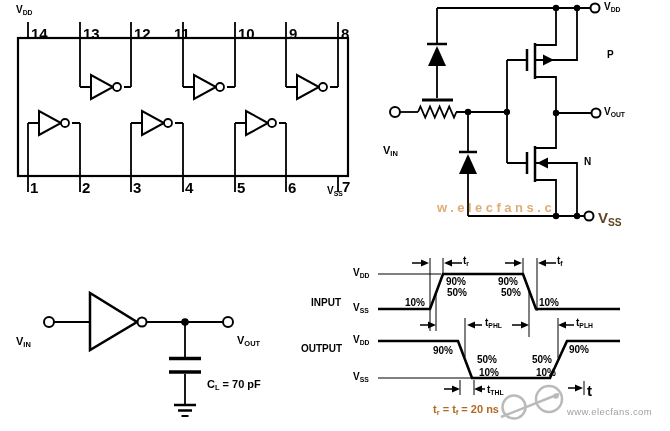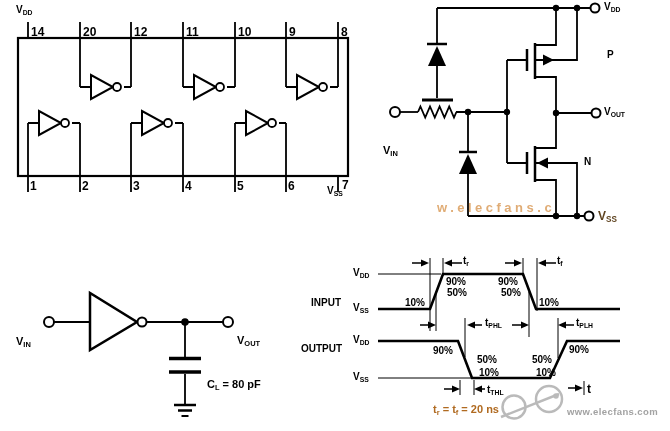--- a/index.html
+++ b/index.html
@@ -1,30 +1,30 @@
 <!DOCTYPE html>
 <html><head>
 <meta charset="utf-8">
 <style>
   html,body{margin:0;padding:0;background:#fff;}
   .stage{position:relative;width:670px;height:431px;background:#ffffff;overflow:hidden;
          font-family:"Liberation Sans",sans-serif;}
   svg.layer{position:absolute;left:0;top:0;}
   .lbl{position:absolute;font-weight:bold;font-size:10px;color:#000;
        white-space:nowrap;line-height:1;}
-  .s9{font-size:12px;}
+  .s9{font-size:15px;}
   .s11{font-size:11px;margin-top:20px;}
   .sb{font-size:68%;vertical-align:-0.25em;}
   .orange{color:#b06a20;}
   .wm-rail{position:absolute;left:437px;top:201px;font-weight:bold;font-size:13px;
            letter-spacing:3.5px;color:rgba(203,117,25,0.6);line-height:1;text-align:right;}
   .wm-cn{position:absolute;left:566px;top:386px;font-weight:bold;font-size:17px;
          letter-spacing:1px;color:#9a9a9a;line-height:1.2;
          text-shadow:-1px -1px 0 rgba(207,125,30,0.8);}
-  .wm-url{position:absolute;left:567px;top:407px;font-weight:bold;font-size:9.5px;
+  .wm-url{position:absolute;left:567px;top:407px;font-weight:normal;font-size:9.5px;
           letter-spacing:0.4px;color:#a2a2a2;line-height:1;}
   .vss-sch{color:#5f4420;}
 </style>
 </head>
 <body>
 
 <div class="stage">
 
   <svg class="layer" width="670" height="431" viewBox="0 0 670 431">
 
@@ -173,23 +173,23 @@
         <polygon points="460,389 452,385.5 452,392.5"></polygon>
         <polygon points="474,389 482,385.5 482,392.5"></polygon>
         <polygon points="583,388 575,384.5 575,391.5"></polygon>
       </g>
     </g>
   </svg>
 
   <div class="lbl" style="left:16px;top:5px"><span>V</span><span class="sb">DD</span></div>
   <div class="lbl" style="left:327px;top:186px"><span>V</span><span class="sb">SS</span></div>
   <div class="lbl s9" style="left:31px;top:26px">14</div>
-  <div class="lbl s9" style="left:83px;top:26px">20</div>
+  <div class="lbl s9" style="left:83px;top:26px">13</div>
   <div class="lbl s9" style="left:134px;top:26px">12</div>
-  <div class="lbl s9" style="left:186px;top:26px">11</div>
+  <div class="lbl s9" style="left:174px;top:26px">11</div>
   <div class="lbl s9" style="left:238px;top:26px">10</div>
   <div class="lbl s9" style="left:289px;top:26px">9</div>
   <div class="lbl s9" style="left:341px;top:26px">8</div>
   <div class="lbl s9" style="left:30px;top:180px">1</div>
   <div class="lbl s9" style="left:82px;top:180px">2</div>
   <div class="lbl s9" style="left:133px;top:180px">3</div>
   <div class="lbl s9" style="left:185px;top:180px">4</div>
   <div class="lbl s9" style="left:237px;top:180px">5</div>
   <div class="lbl s9" style="left:288px;top:180px">6</div>
   <div class="lbl s9" style="left:342px;top:179px">7</div>
@@ -197,21 +197,21 @@
   <div class="lbl s11" style="left:383px;top:125px"><span>V</span><span class="sb">IN</span></div>
   <div class="lbl" style="left:604px;top:2px"><span>V</span><span class="sb">DD</span></div>
   <div class="lbl" style="left:604px;top:107px"><span>V</span><span class="sb">OUT</span></div>
   <div class="lbl s9 vss-sch" style="left:598px;top:210px"><span>V</span><span class="sb">SS</span></div>
   <div class="lbl" style="left:607px;top:50px">P</div>
   <div class="lbl" style="left:584px;top:157px">N</div>
   <div class="wm-rail">w.elecfans.c</div>
 
   <div class="lbl s11" style="left:16px;top:316px"><span>V</span><span class="sb">IN</span></div>
   <div class="lbl s11" style="left:237px;top:315px"><span>V</span><span class="sb">OUT</span></div>
-  <div class="lbl s11" style="left:207px;top:359px"><span>C</span><span class="sb">L</span><span> = 80 pF</span></div>
+  <div class="lbl s11" style="left:207px;top:359px"><span>C</span><span class="sb">L</span><span> = 70 pF</span></div>
 
   <div class="lbl" style="left:311px;top:298px">INPUT</div>
   <div class="lbl" style="left:301px;top:344px">OUTPUT</div>
   <div class="lbl" style="left:353px;top:268px"><span>V</span><span class="sb">DD</span></div>
   <div class="lbl" style="left:353px;top:303px"><span>V</span><span class="sb">SS</span></div>
   <div class="lbl" style="left:353px;top:335px"><span>V</span><span class="sb">DD</span></div>
   <div class="lbl" style="left:353px;top:372px"><span>V</span><span class="sb">SS</span></div>
 
   <div class="lbl" style="left:463px;top:256px"><span>t</span><span class="sb">r</span></div>
   <div class="lbl" style="left:557px;top:256px"><span>t</span><span class="sb">f</span></div>

